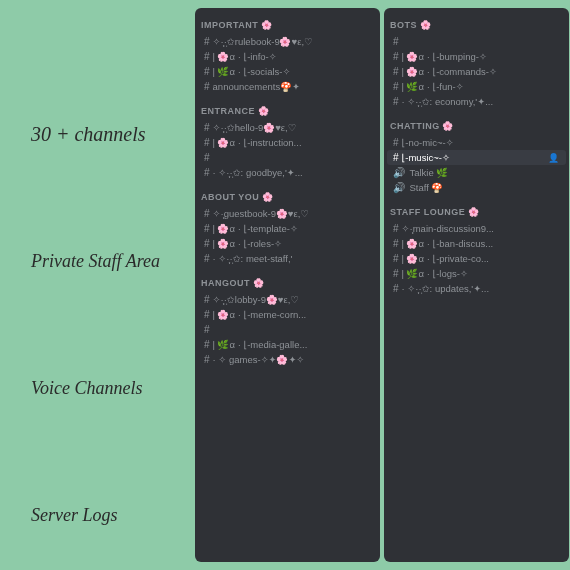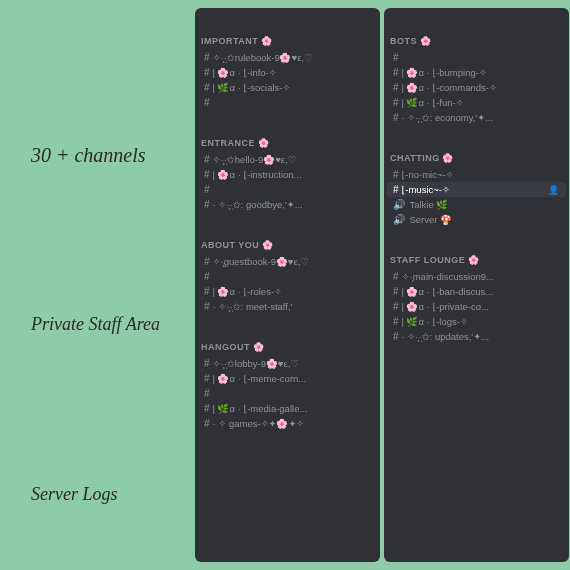--- a/index.html
+++ b/index.html
@@ -51,21 +51,21 @@
       border-radius: 6px;
       overflow: hidden;
       font-family: 'Helvetica Neue', Arial, sans-serif;
       font-size: 10px;
       color: #8e9297;
     }
 
     .category-header {
       display: flex;
       align-items: center;
-      padding: 28px 6px 4px 6px;
+      padding: 12px 6px 4px 6px;
       font-size: 9px;
       font-weight: 700;
       text-transform: uppercase;
       color: #8e9297;
       letter-spacing: 0.5px;
     }
 
     .category-header .emoji {
       margin-left: 3px;
       font-size: 9px;
@@ -121,20 +121,21 @@
       margin-left: auto;
       font-size: 9px;
     }
   </style>
 </head>
 <body>
 
 <div class="left-labels">
   <div class="label-text small">30 + channels</div>
   <div class="label-text medium">Private Staff Area</div>
+  <div class="label-text medium">Voice Channels</div>
   <div class="label-text medium">Server Logs</div>
 </div>
 
 <div class="discord-container">
 
   <div class="discord-panel">
 
     <div class="category-header">
       <span>IMPORTANT</span>
       <span class="emoji">🌸</span>
@@ -146,20 +147,21 @@
     <div class="channel-item">
       <span class="channel-icon">#</span>
       <span class="channel-name">| 🌸α · ⌊-info-✧</span>
     </div>
     <div class="channel-item">
       <span class="channel-icon">#</span>
       <span class="channel-name">| 🌿α · ⌊-socials-✧</span>
     </div>
     <div class="channel-item">
       <span class="channel-icon">#</span>
+      <span class="channel-name">announcements🍄✦</span>
     </div>
 
     <div class="category-header">
       <span>ENTRANCE</span>
       <span class="emoji">🌸</span>
     </div>
     <div class="channel-item">
       <span class="channel-icon">#</span>
       <span class="channel-name">✧·̩͙·̩✩hello-9🌸♥ε,♡</span>
     </div>
@@ -178,20 +180,21 @@
     <div class="category-header">
       <span>ABOUT YOU</span>
       <span class="emoji">🌸</span>
     </div>
     <div class="channel-item">
       <span class="channel-icon">#</span>
       <span class="channel-name">✧·̩͙guestbook-9🌸♥ε,♡</span>
     </div>
     <div class="channel-item">
       <span class="channel-icon">#</span>
+      <span class="channel-name">| 🌸α · ⌊-template-✧</span>
     </div>
     <div class="channel-item">
       <span class="channel-icon">#</span>
       <span class="channel-name">| 🌸α · ⌊-roles-✧</span>
     </div>
     <div class="channel-item">
       <span class="channel-icon">#</span>
       <span class="channel-name">· ✧·̩͙·̩✩: meet-staff,'</span>
     </div>
 
@@ -258,21 +261,21 @@
       <span class="channel-icon">#</span>
       <span class="channel-name">⌊-music~-✧</span>
       <span class="user-icon">👤</span>
     </div>
     <div class="voice-item">
       <span class="voice-icon">🔊</span>
       <span>Talkie 🌿</span>
     </div>
     <div class="voice-item">
       <span class="voice-icon">🔊</span>
-      <span>Server 🍄</span>
+      <span>Staff 🍄</span>
     </div>
 
     <div class="category-header">
       <span>STAFF LOUNGE</span>
       <span class="emoji">🌸</span>
     </div>
     <div class="channel-item">
       <span class="channel-icon">#</span>
       <span class="channel-name">✧·̩͙main-discussion9...</span>
     </div>

